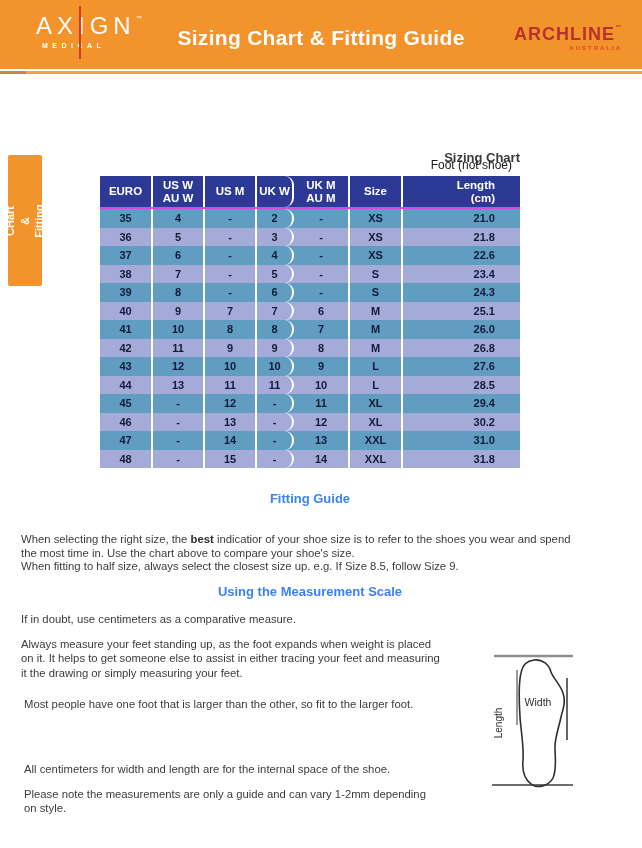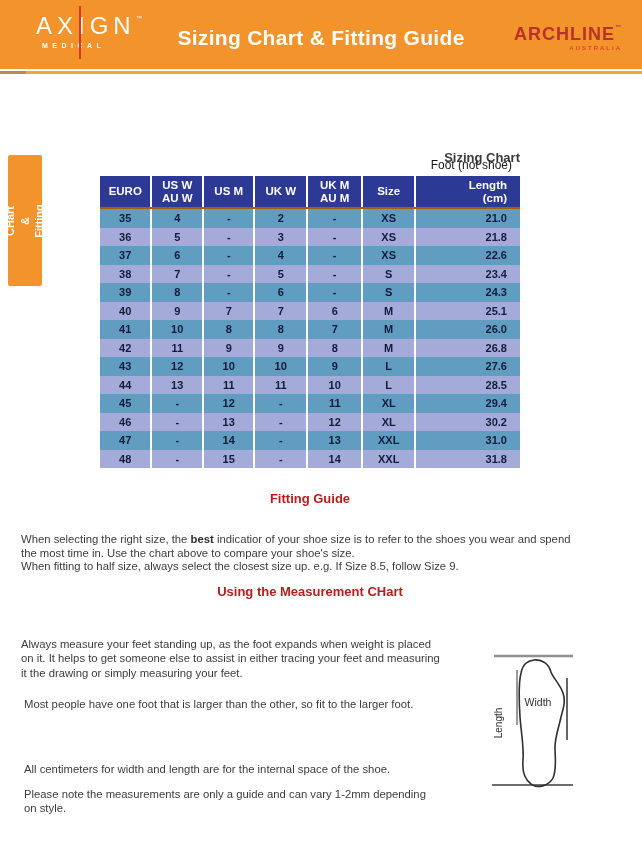--- a/index.html
+++ b/index.html
@@ -29,33 +29,33 @@
                    white-space:pre-line; text-align:center; color:#fff; font-size:11px; font-weight:700; line-height:1.3; }
 
   
   .chart-title { position:absolute; left:100px; top:150px; width:420px; text-align:right;
                  font-size:13px; font-weight:700; color:#3a3a3a; }
   .foot-note { position:absolute; left:360px; top:158px; width:152px; text-align:right;
                font-size:12px; font-weight:400; color:#1a1a1a; }
 
   
   .table { position:absolute; left:100px; top:176px; width:420px; }
-  .thead { display:flex; height:33px; background:var(--navy); border-bottom:2px solid #a16207; }
+  .thead { display:flex; height:33px; background:var(--navy); border-bottom:2px solid #d946ef; }
   .hcell { display:flex; flex-direction:column; justify-content:center; align-items:center;
            color:#fff; font-size:11.5px; font-weight:700; line-height:1.12; border-right:2px solid #fff; }
   .hcell:last-child { border-right:none; align-items:flex-end; padding-right:13px; text-align:right; }
   .trow { display:flex; height:18.5px; background:var(--row-blue); }
   .trow.alt { background:var(--row-lavender); }
   .tcell { display:flex; align-items:center; justify-content:center;
            font-size:11px; font-weight:700; color:var(--cell-text); border-right:2px solid #fff; }
   .tcell:last-child { border-right:none; justify-content:flex-end; padding-right:13px; }
-  .c0{width:53px;} .c1{width:52px;} .c2{width:52px;text-align:right;} .c3{width:53px;} .c4{width:56px;} .c5{width:53px;} .c6{width:105px;}
-
-  
-  .section-title { position:absolute; width:620px; text-align:center; font-size:13px; font-weight:700; color:#b91c1c; }
+  .c0{width:53px;} .c1{width:52px;} .c2{width:52px;text-align:right;} .c3{width:37px;border-radius:9px;} .c4{width:56px;} .c5{width:53px;} .c6{width:105px;}
+
+  
+  .section-title { position:absolute; width:620px; text-align:center; font-size:13px; font-weight:700; color:#3b82f6; }
   .para { position:absolute; font-size:11.3px; color:var(--body-text); line-height:14.3px; white-space:pre-line; }
   .para b { color:#2e2e2e; }
 
   
   .foot-diagram { position:absolute; left:490px; top:645px; width:95px; height:150px; }
 </style>
 </head>
 <body>
 
 <div class="page">
@@ -239,21 +239,22 @@
           <div class="tcell c6">31.8</div>
         </div>
       </div>
   </div>
 
   <div class="section-title" style="left:0; top:491px;">Fitting Guide</div>
   <div class="para" style="left:21px; top:532px; width:602px;"><span>When selecting the right size, the </span><b>best</b><span> indicatior of your shoe size is to refer to the shoes you wear and spend
 the most time in. Use the chart above to compare your shoe's size.</span></div>
   <div class="para" style="left:21px; top:559px; width:602px;">When fitting to half size, always select the closest size up. e.g. If Size 8.5, follow Size 9.</div>
 
-  <div class="section-title" style="left:0; top:584px;">Using the Measurement CHart</div>
+  <div class="section-title" style="left:0; top:584px;">Using the Measurement Scale</div>
+  <div class="para" style="left:21px; top:612px; width:602px;">If in doubt, use centimeters as a comparative measure.</div>
   <div class="para" style="left:24px; top:697px; width:470px;">Most people have one foot that is larger than the other, so fit to the larger foot.</div>
   <div class="para" style="left:21px; top:637px; width:470px;">Always measure your feet standing up, as the foot expands when weight is placed
 on it. It helps to get someone else to assist in either tracing your feet and measuring
 it the drawing or simply measuring your feet.</div>
   <div class="para" style="left:24px; top:762px; width:470px;">All centimeters for width and length are for the internal space of the shoe.</div>
   <div class="para" style="left:24px; top:787px; width:470px;">Please note the measurements are only a guide and can vary 1-2mm depending
 on style.</div>
 
   <svg class="foot-diagram" viewBox="0 0 95 150">
     <line x1="4" y1="11" x2="83" y2="11" stroke="#8f8f8f" stroke-width="2.5"></line>

